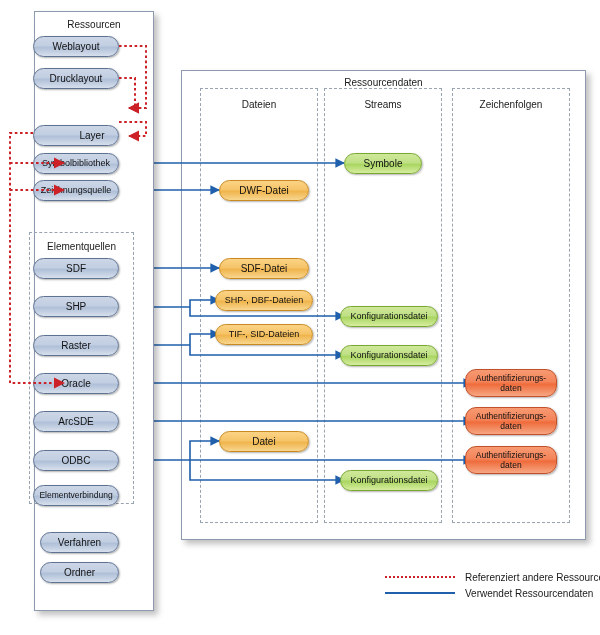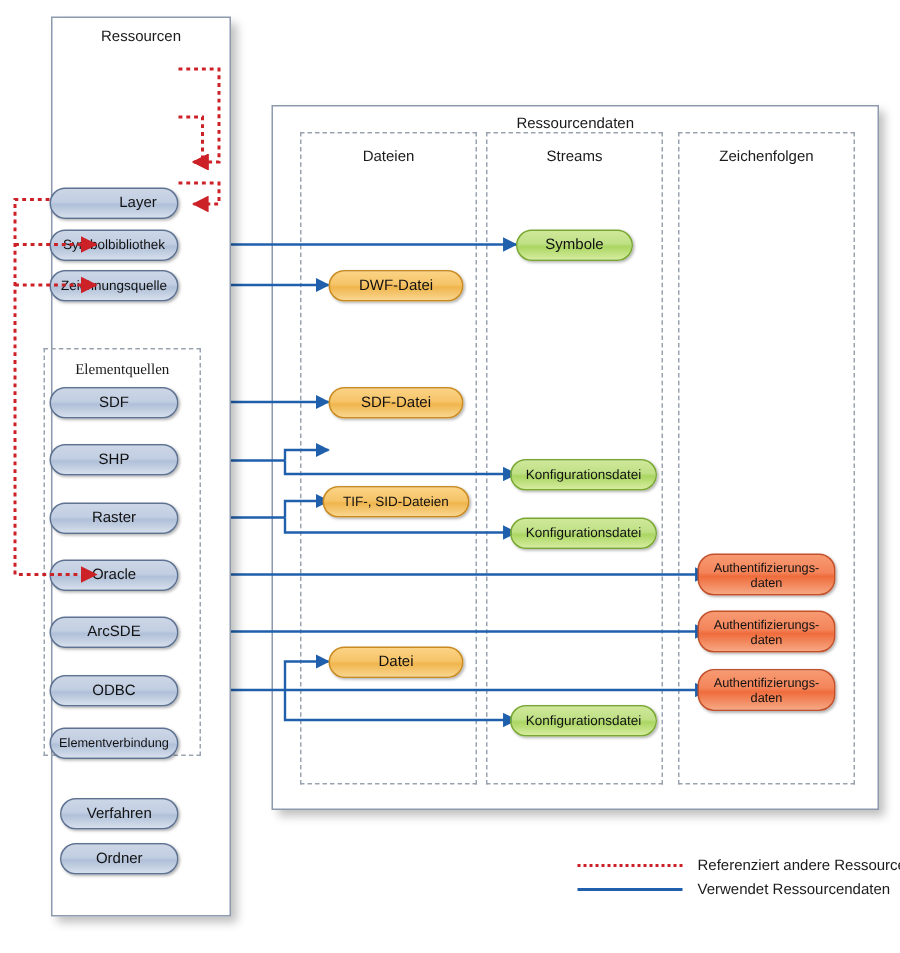--- a/index.html
+++ b/index.html
@@ -96,40 +96,43 @@
       <path d="M190,460 L472,460" marker-end="url(#ar-blue)"></path>
       <path d="M190,460 L190,480 L344,480" marker-end="url(#ar-blue)"></path>
     </g>
   </svg>
 
   <div class="panel" style="left:34px;top:11px;width:120px;height:600px;z-index:4;">
     <div class="panel-title" style="top:7px;">Ressourcen</div>
   </div>
 
   <div class="dashgroup" style="left:29px;top:232px;width:105px;height:272px;z-index:5;">
-    <div class="dashgroup-title" style="top:8px;font-family:Liberation Serif, serif;">Elementquellen</div>
+    <div class="dashgroup-title" style="top:8px;">Elementquellen</div>
   </div>
 
+  <div class="node n-blue" style="left:33px;top:36px;width:86px;height:21px;">Weblayout</div>
+  <div class="node n-blue" style="left:33px;top:68px;width:86px;height:21px;">Drucklayout</div>
   <div class="node n-blue" style="left:33px;top:125px;width:86px;height:21px;padding-left:32px;">Layer</div>
   <div class="node n-blue" style="left:33px;top:153px;width:86px;height:21px;font-size:9px;">Symbolbibliothek</div>
   <div class="node n-blue" style="left:33px;top:180px;width:86px;height:21px;font-size:9px;">Zeichnungsquelle</div>
 
   <div class="node n-blue" style="left:33px;top:258px;width:86px;height:21px;">SDF</div>
   <div class="node n-blue" style="left:33px;top:296px;width:86px;height:21px;">SHP</div>
   <div class="node n-blue" style="left:33px;top:335px;width:86px;height:21px;">Raster</div>
   <div class="node n-blue" style="left:33px;top:373px;width:86px;height:21px;">Oracle</div>
   <div class="node n-blue" style="left:33px;top:411px;width:86px;height:21px;">ArcSDE</div>
   <div class="node n-blue" style="left:33px;top:485px;width:86px;height:21px;font-size:8.5px;">Elementverbindung</div>
   <div class="node n-blue" style="left:33px;top:450px;width:86px;height:21px;">ODBC</div>
 
   <div class="node n-blue" style="left:40px;top:532px;width:79px;height:21px;">Verfahren</div>
   <div class="node n-blue" style="left:40px;top:562px;width:79px;height:21px;">Ordner</div>
 
   <div class="node n-orange" style="left:219px;top:180px;width:90px;height:21px;">DWF-Datei</div>
   <div class="node n-orange" style="left:219px;top:258px;width:90px;height:21px;">SDF-Datei</div>
+  <div class="node n-orange" style="left:215px;top:290px;width:98px;height:21px;font-size:9px;">SHP-, DBF-Dateien</div>
   <div class="node n-orange" style="left:215px;top:324px;width:98px;height:21px;font-size:9px;">TIF-, SID-Dateien</div>
   <div class="node n-orange" style="left:219px;top:431px;width:90px;height:21px;">Datei</div>
 
   <div class="node n-green" style="left:344px;top:153px;width:78px;height:21px;">Symbole</div>
   <div class="node n-green" style="left:340px;top:306px;width:98px;height:21px;font-size:9px;">Konfigurationsdatei</div>
   <div class="node n-green" style="left:340px;top:345px;width:98px;height:21px;font-size:9px;">Konfigurationsdatei</div>
   <div class="node n-green" style="left:340px;top:470px;width:98px;height:21px;font-size:9px;">Konfigurationsdatei</div>
 
   <div class="node n-red" style="left:465px;top:369px;width:92px;height:28px;font-size:8.5px;line-height:10px;white-space:pre-line;">Authentifizierungs-
 daten</div>

